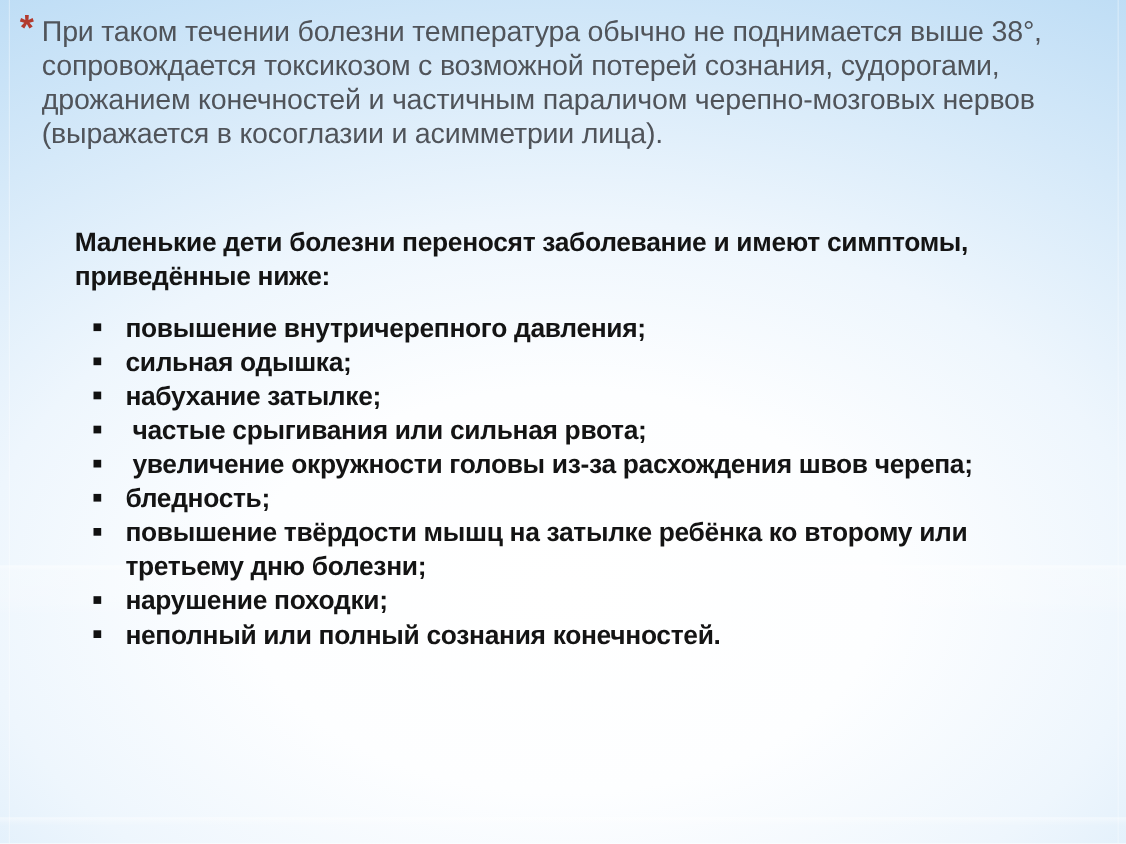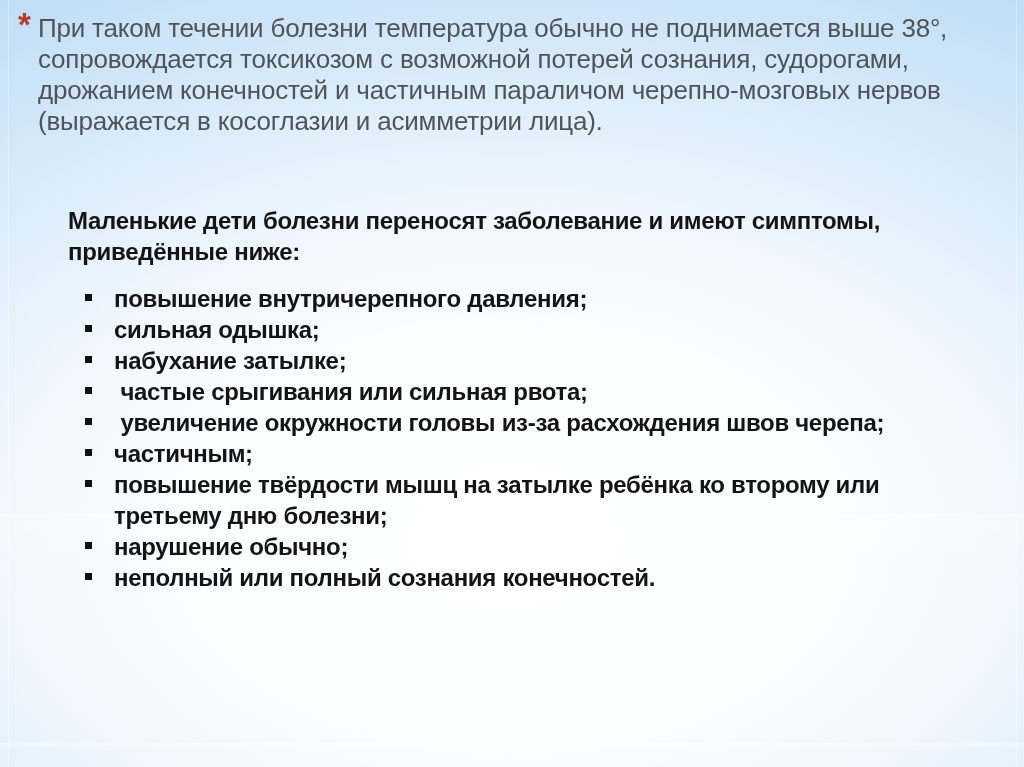--- a/index.html
+++ b/index.html
@@ -130,20 +130,20 @@
 
   <div class="body-block">
     <p class="lead">Маленькие дети болезни переносят заболевание и имеют симптомы, приведённые ниже:</p>
 
     <ul class="symptoms">
       <li><span class="sq"></span><span class="li-text">повышение внутричерепного давления;</span></li>
       <li><span class="sq"></span><span class="li-text">сильная одышка;</span></li>
       <li><span class="sq"></span><span class="li-text">набухание затылке;</span></li>
       <li><span class="sq"></span><span class="li-text"> частые срыгивания или сильная рвота;</span></li>
       <li><span class="sq"></span><span class="li-text"> увеличение окружности головы из-за расхождения швов черепа;</span></li>
-      <li><span class="sq"></span><span class="li-text">частичным;</span></li>
+      <li><span class="sq"></span><span class="li-text">бледность;</span></li>
       <li><span class="sq"></span><span class="li-text">повышение твёрдости мышц на затылке ребёнка ко второму или третьему дню болезни;</span></li>
-      <li><span class="sq"></span><span class="li-text">нарушение обычно;</span></li>
+      <li><span class="sq"></span><span class="li-text">нарушение походки;</span></li>
       <li><span class="sq"></span><span class="li-text">неполный или полный сознания конечностей.</span></li>
     </ul>
   </div>
 
 </div>
 
 </body></html>

